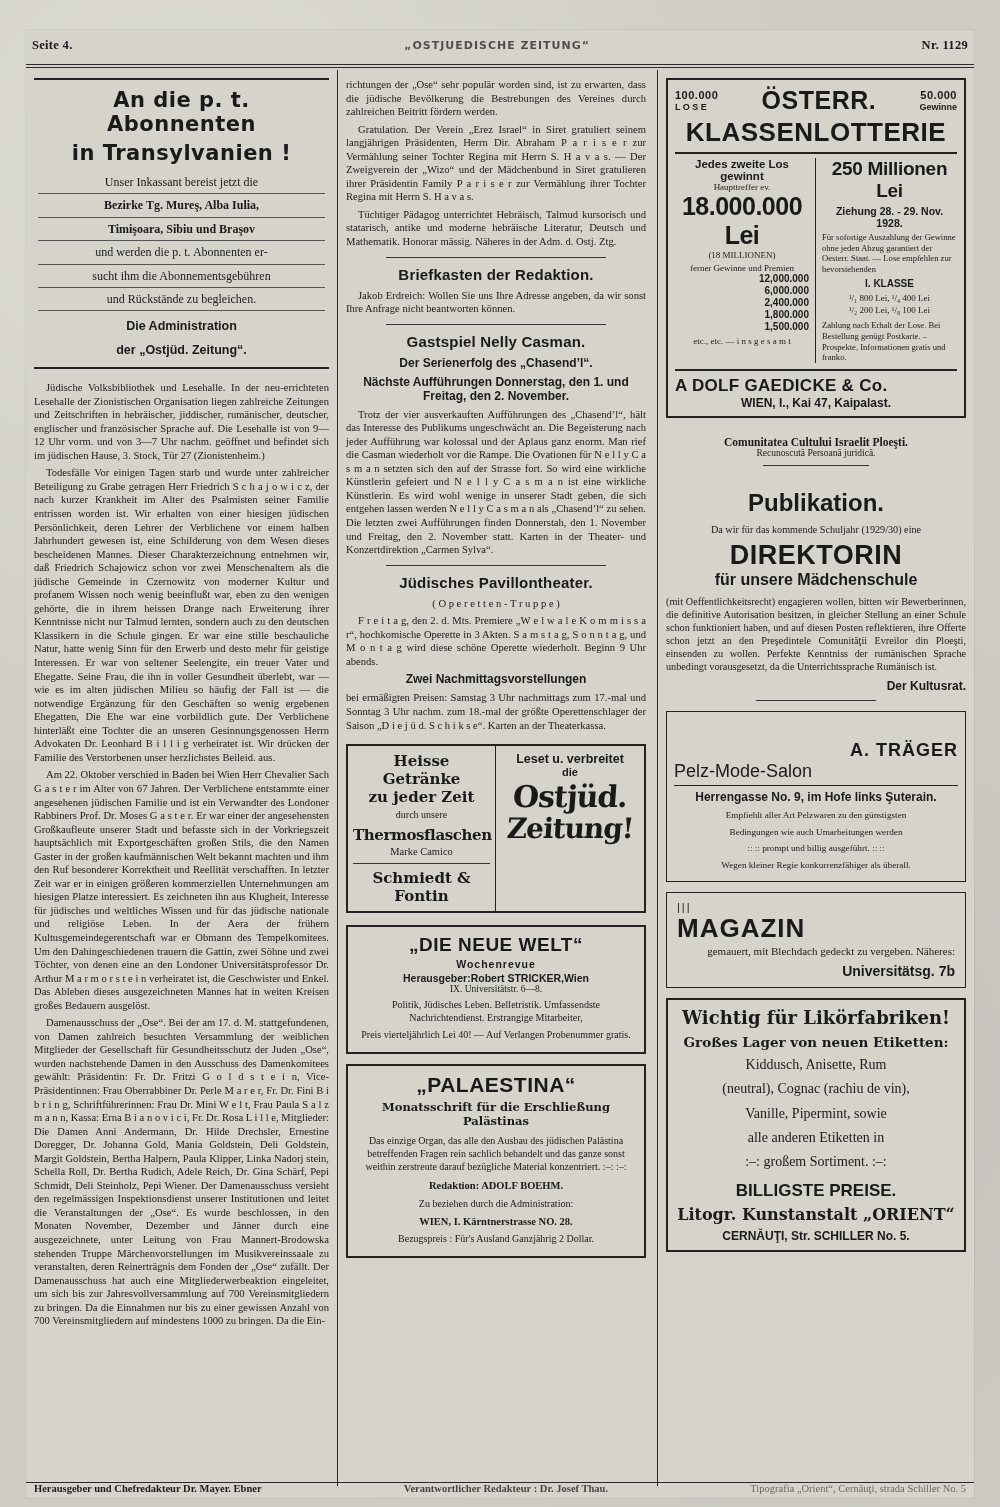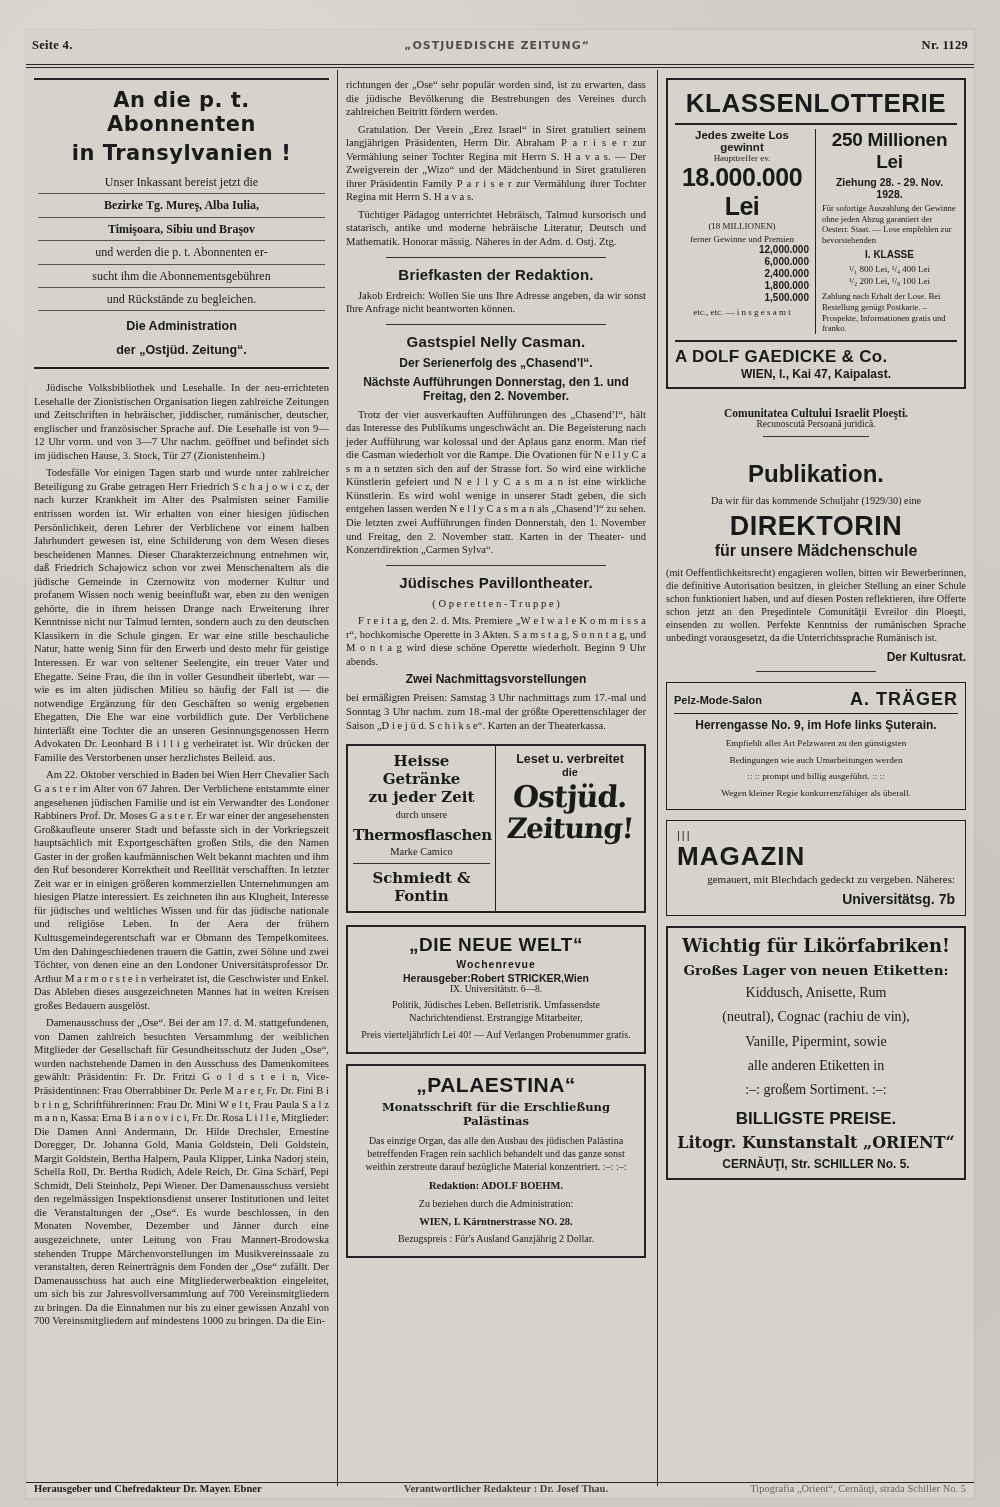--- a/index.html
+++ b/index.html
@@ -161,21 +161,21 @@
 
   
   .pub .t{font-family:"Liberation Sans", sans-serif;font-weight:bold;font-size:24px;text-align:center;margin-bottom:6px;}
   .pub .dir{font-family:"Liberation Sans", sans-serif;font-weight:bold;font-size:27px;text-align:center;letter-spacing:.5px;}
   .pub .fu{font-family:"Liberation Sans", sans-serif;font-weight:bold;font-size:16px;text-align:center;margin-bottom:6px;}
   .pub p{font-size:10.2px;text-indent:0;text-align:justify;}
   .pub .sig{font-family:"Liberation Sans", sans-serif;font-weight:bold;font-size:12px;text-align:right;margin-top:6px;}
 
   
   .trager .hdr{display:flex;align-items:center;justify-content:space-between;border-bottom:1px solid #222;padding-bottom:3px;}
-  .trager .pm{font-family:"Liberation Sans", sans-serif;font-weight:bold;font-size:11px;}
+  .trager .pm{font-family:"Liberation Sans", sans-serif;font-weight:normal;font-size:18px;margin-top:43px;}
   .trager .nm{font-family:"Liberation Sans", sans-serif;font-weight:bold;font-size:18px;letter-spacing:1px;}
   .trager .adr{font-family:"Liberation Sans", sans-serif;font-weight:bold;font-size:12px;text-align:center;margin:4px 0 5px;}
   .trager p{font-size:9.2px;text-indent:0;text-align:center;line-height:1.35;}
 
   
   .magazin .t{font-family:"Liberation Sans", sans-serif;font-weight:bold;font-size:26px;letter-spacing:1px;}
   .magazin .bars{font-family:"Liberation Sans", sans-serif;font-size:11px;letter-spacing:2px;}
   .magazin p{font-size:11px;text-indent:0;text-align:right;line-height:1.35;}
   .magazin .uni{font-family:"Liberation Sans", sans-serif;font-weight:bold;font-size:14px;text-align:right;}
 
@@ -291,20 +291,31 @@
         <div class="red">Redaktion: ADOLF BOEHM.</div>
         <p style="margin-top:6px;">Zu beziehen durch die Administration:</p>
         <div class="red">WIEN, I. Kärntnerstrasse NO. 28.</div>
         <p style="margin-top:5px;">Bezugspreis : Für's Ausland Ganzjährig 2 Dollar.</p>
       </div>
     </div>
 
     <div class="col col3">
 
       <div class="lotto">
+        <div class="row1">
+          <div class="lose">
+            <b>100.000</b>
+            <span>L O S E</span>
+          </div>
+          <div class="oster">ÖSTERR.</div>
+          <div class="lose" style="text-align:right;">
+            <b>50.000</b>
+            <span>Gewinne</span>
+          </div>
+        </div>
         <div class="klassen">KLASSENLOTTERIE</div>
         <div class="cols">
           <div class="cl">
             <div class="jz">Jedes zweite Los gewinnt</div>
             <div class="ht">Haupttreffer ev.</div>
             <div class="big">18.000.000 Lei</div>
             <div class="mill">(18 MILLIONEN)</div>
             <div class="prem">ferner Gewinne und Premien</div>
             <div class="amount">12,000.000</div>
             <div class="amount">6,000.000</div>

